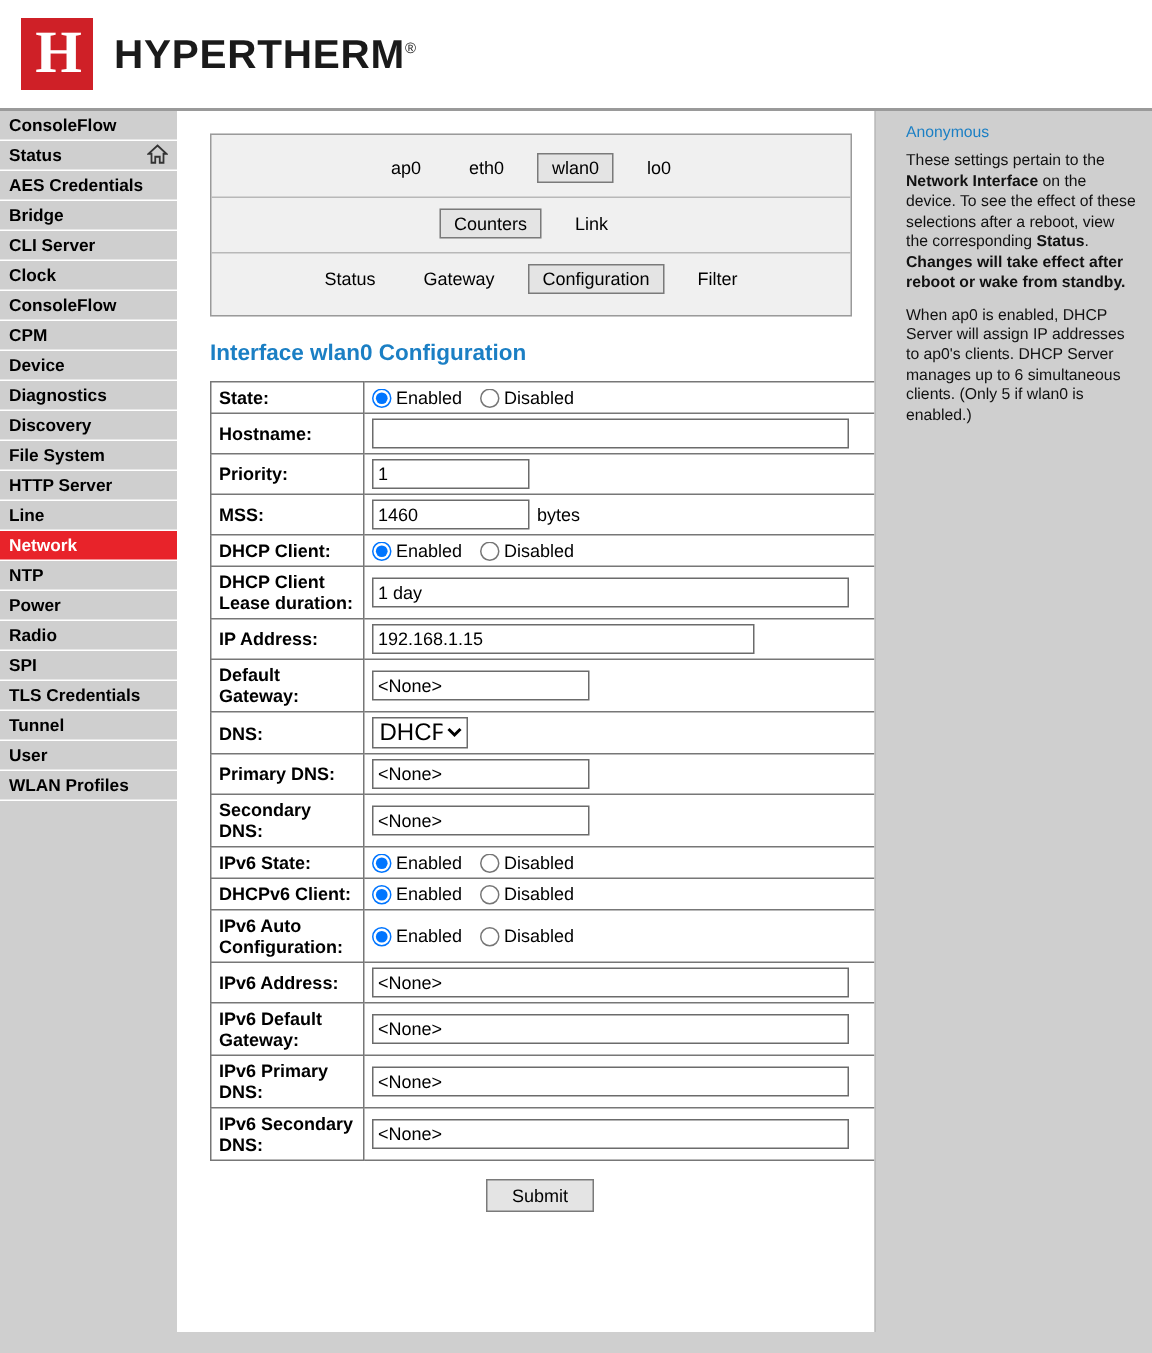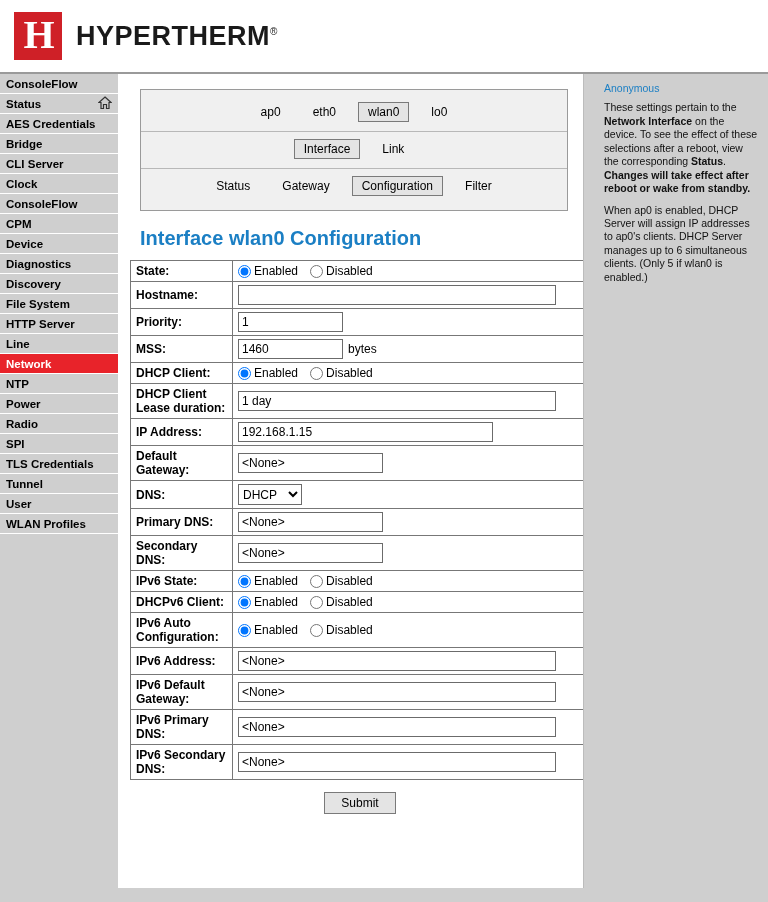--- a/index.html
+++ b/index.html
@@ -124,28 +124,29 @@
     text-decoration: none;
     background: transparent;
     border: 1px solid transparent;
   }
   .tab.selected {
     background: #e4e4e4;
     border: 1px solid #7a7a7a;
   }
   h1.page-title {
     color: #1b7fc4;
-    font-size: 20px;
+    font-size: 15px;
     font-weight: bold;
     margin: 16px 0 10px 10px;
   }
   
   table.form {
     border-collapse: collapse;
     width: 500px;
+    margin-left: 10px;
     background: #fff;
   }
   table.form td {
     border: 1px solid #777;
     padding: 3px 5px;
     vertical-align: middle;
     font-size: 12px;
   }
   td.label {
     width: 102px;
@@ -168,21 +169,21 @@
   input.w-mss  { width: 105px; }
   input.w-gw   { width: 145px; }
   .unit { margin-left: 5px; font-size: 12px; }
   .radio-group { display: flex; align-items: center; gap: 4px; }
   .radio-group label {
     display: inline-flex; align-items: center; gap: 3px;
     font-size: 12px; margin-right: 8px;
   }
   input[type=radio] { margin: 0; width: 13px; height: 13px; }
   select.dns {
-    font-size: 12px;
+    font-size: 16px;
     font-family: "Liberation Sans", sans-serif;
     border: 1px solid #6b6b6b;
     height: 21px;
     width: 64px;
     background: #fff;
   }
   .submit-wrap {
     width: 440px;
     margin-left: 10px;
     text-align: center;
@@ -258,21 +259,21 @@
         <div class="nav-item"><span>TLS Credentials</span></div>
         <div class="nav-item"><span>Tunnel</span></div>
         <div class="nav-item"><span>User</span></div>
         <div class="nav-item"><span>WLAN Profiles</span></div>
       </div>
 
     <div class="content">
 
       <div class="tabpanel">
         <div class="tabrow sep" id="tabs-interfaces"><a class="tab" href="#"><span>ap0</span></a><a class="tab" href="#"><span>eth0</span></a><a class="tab selected" href="#"><span>wlan0</span></a><a class="tab" href="#"><span>lo0</span></a></div>
-        <div class="tabrow sep" id="tabs-sections"><a class="tab selected" href="#"><span>Interface</span></a><a class="tab" href="#"><span>Link</span></a></div>
+        <div class="tabrow sep" id="tabs-sections"><a class="tab selected" href="#"><span>Counters</span></a><a class="tab" href="#"><span>Link</span></a></div>
         <div class="tabrow" id="tabs-views"><a class="tab" href="#"><span>Status</span></a><a class="tab" href="#"><span>Gateway</span></a><a class="tab selected" href="#"><span>Configuration</span></a><a class="tab" href="#"><span>Filter</span></a></div>
       </div>
 
       <h1 class="page-title">Interface wlan0 Configuration</h1>
 
       <table class="form">
         <tbody id="form-body">
             <tr>
               <td class="label">State:</td>
               <td class="field">

